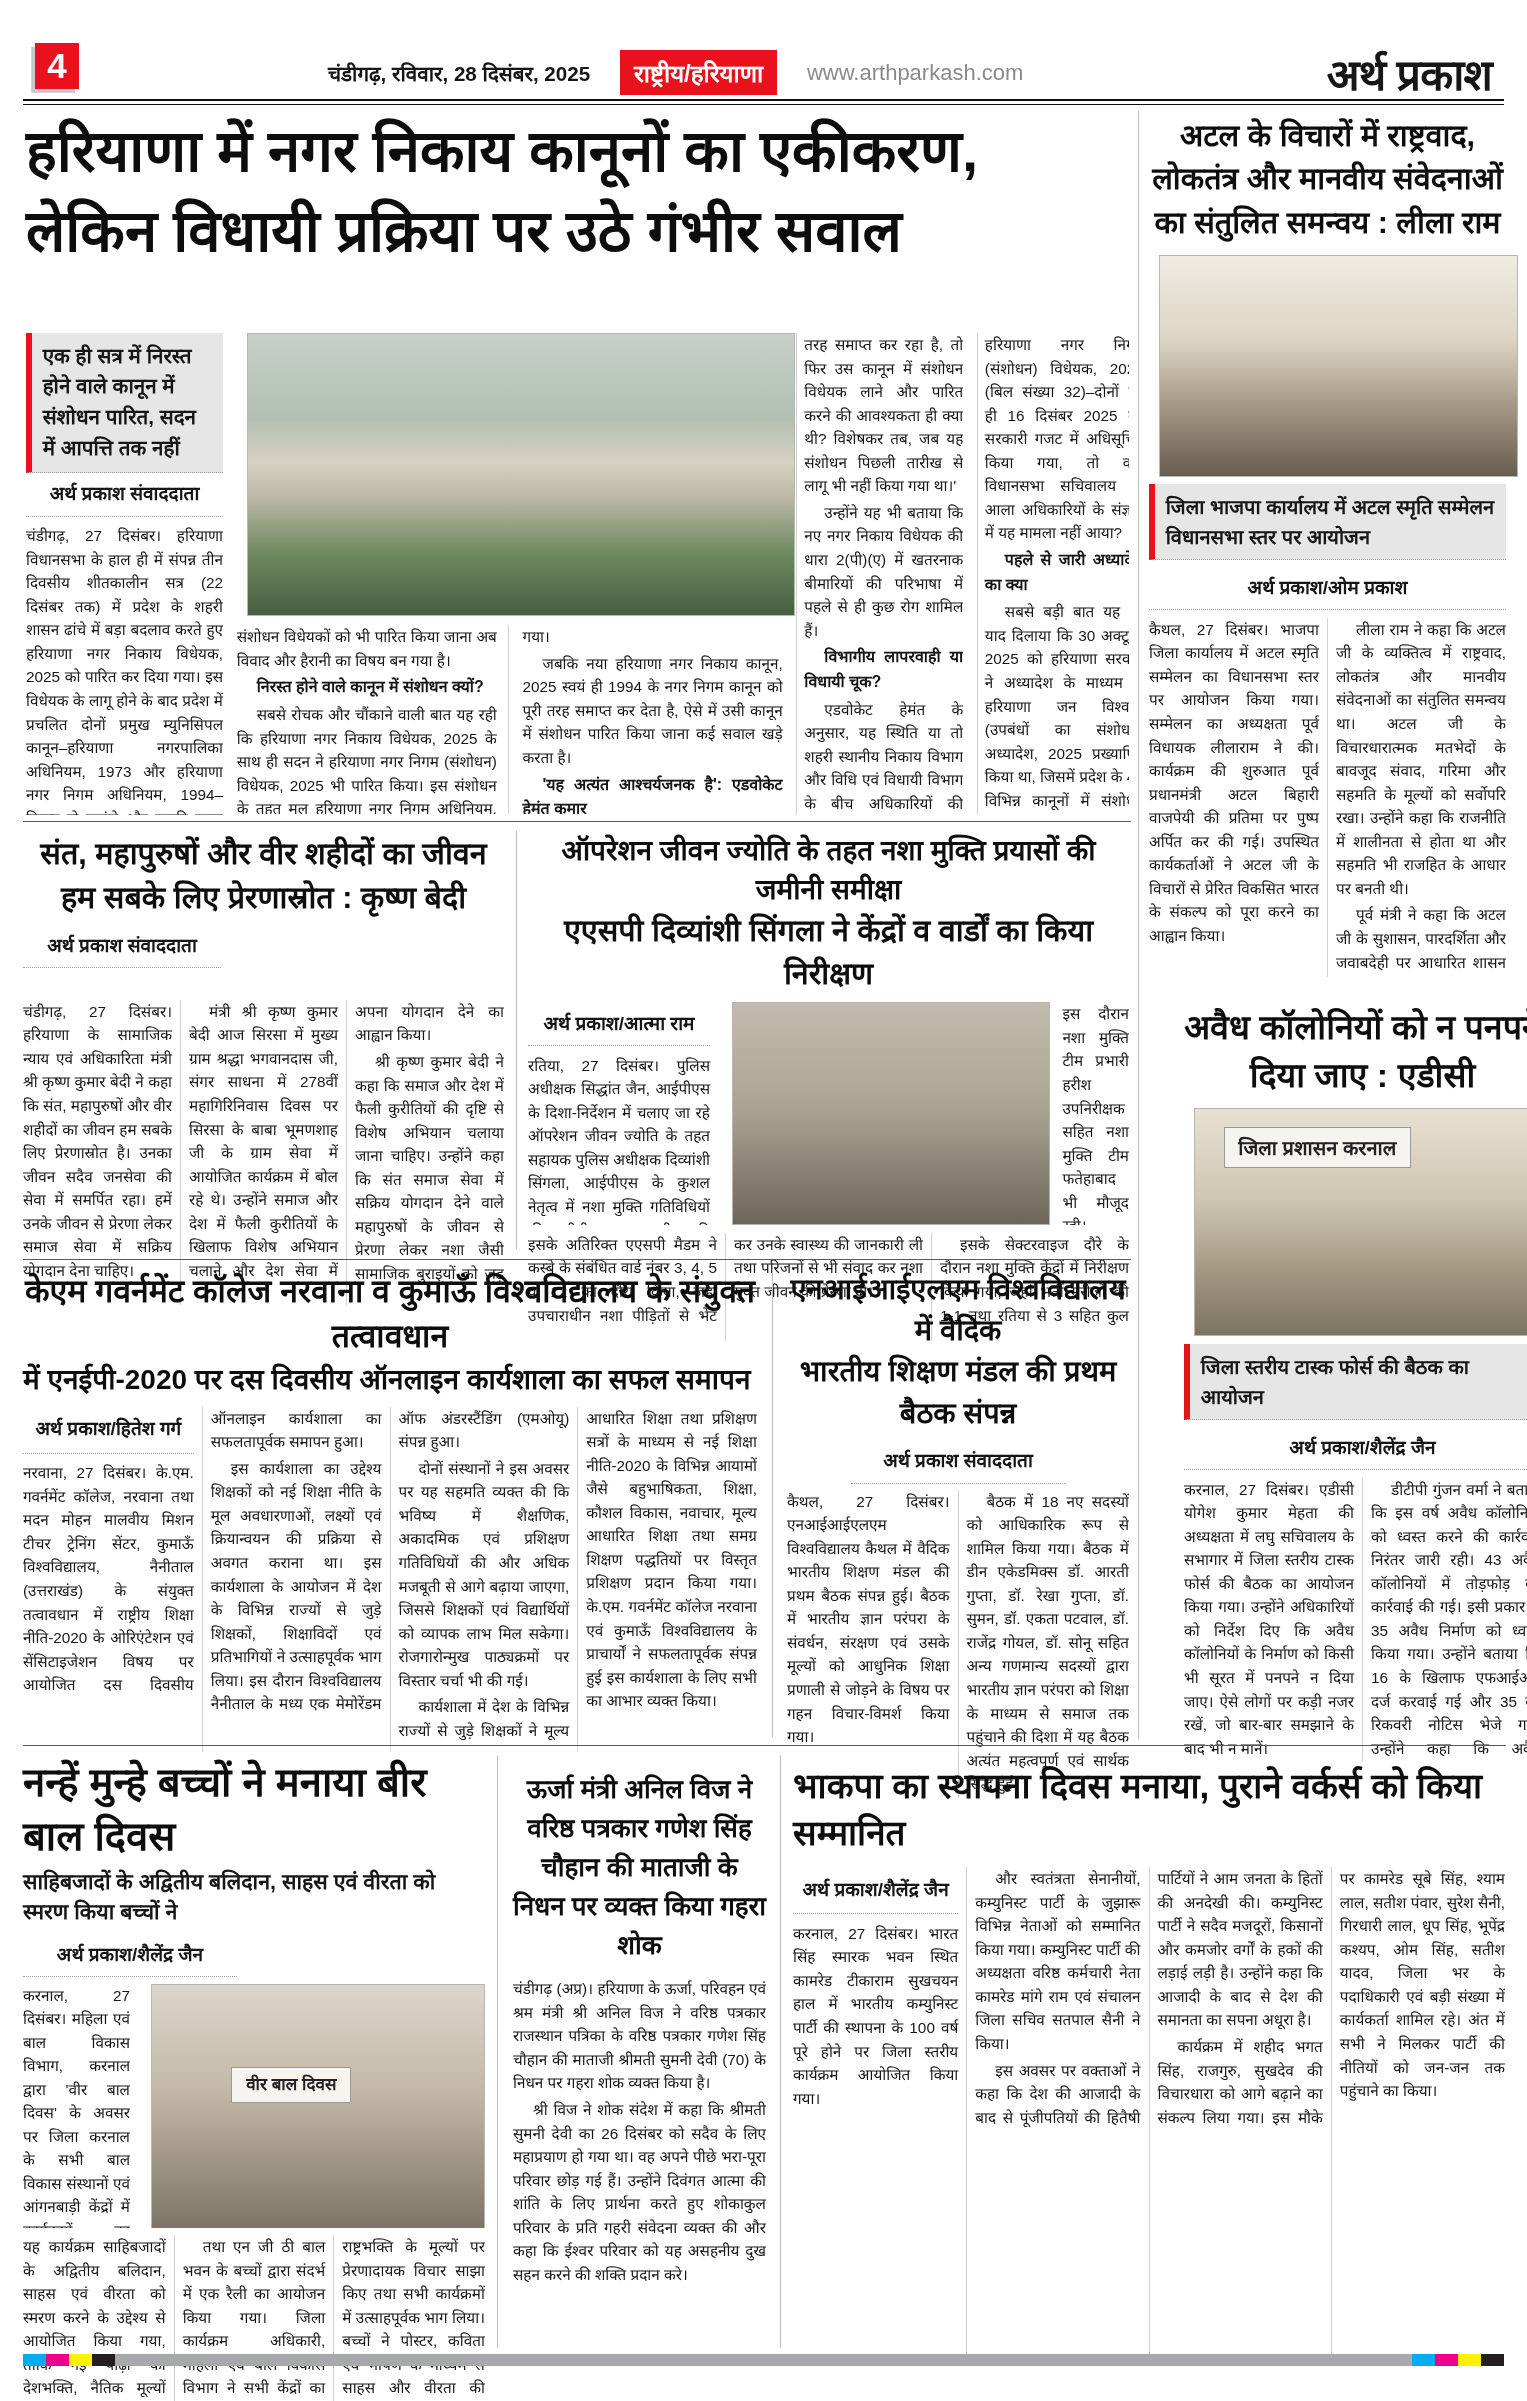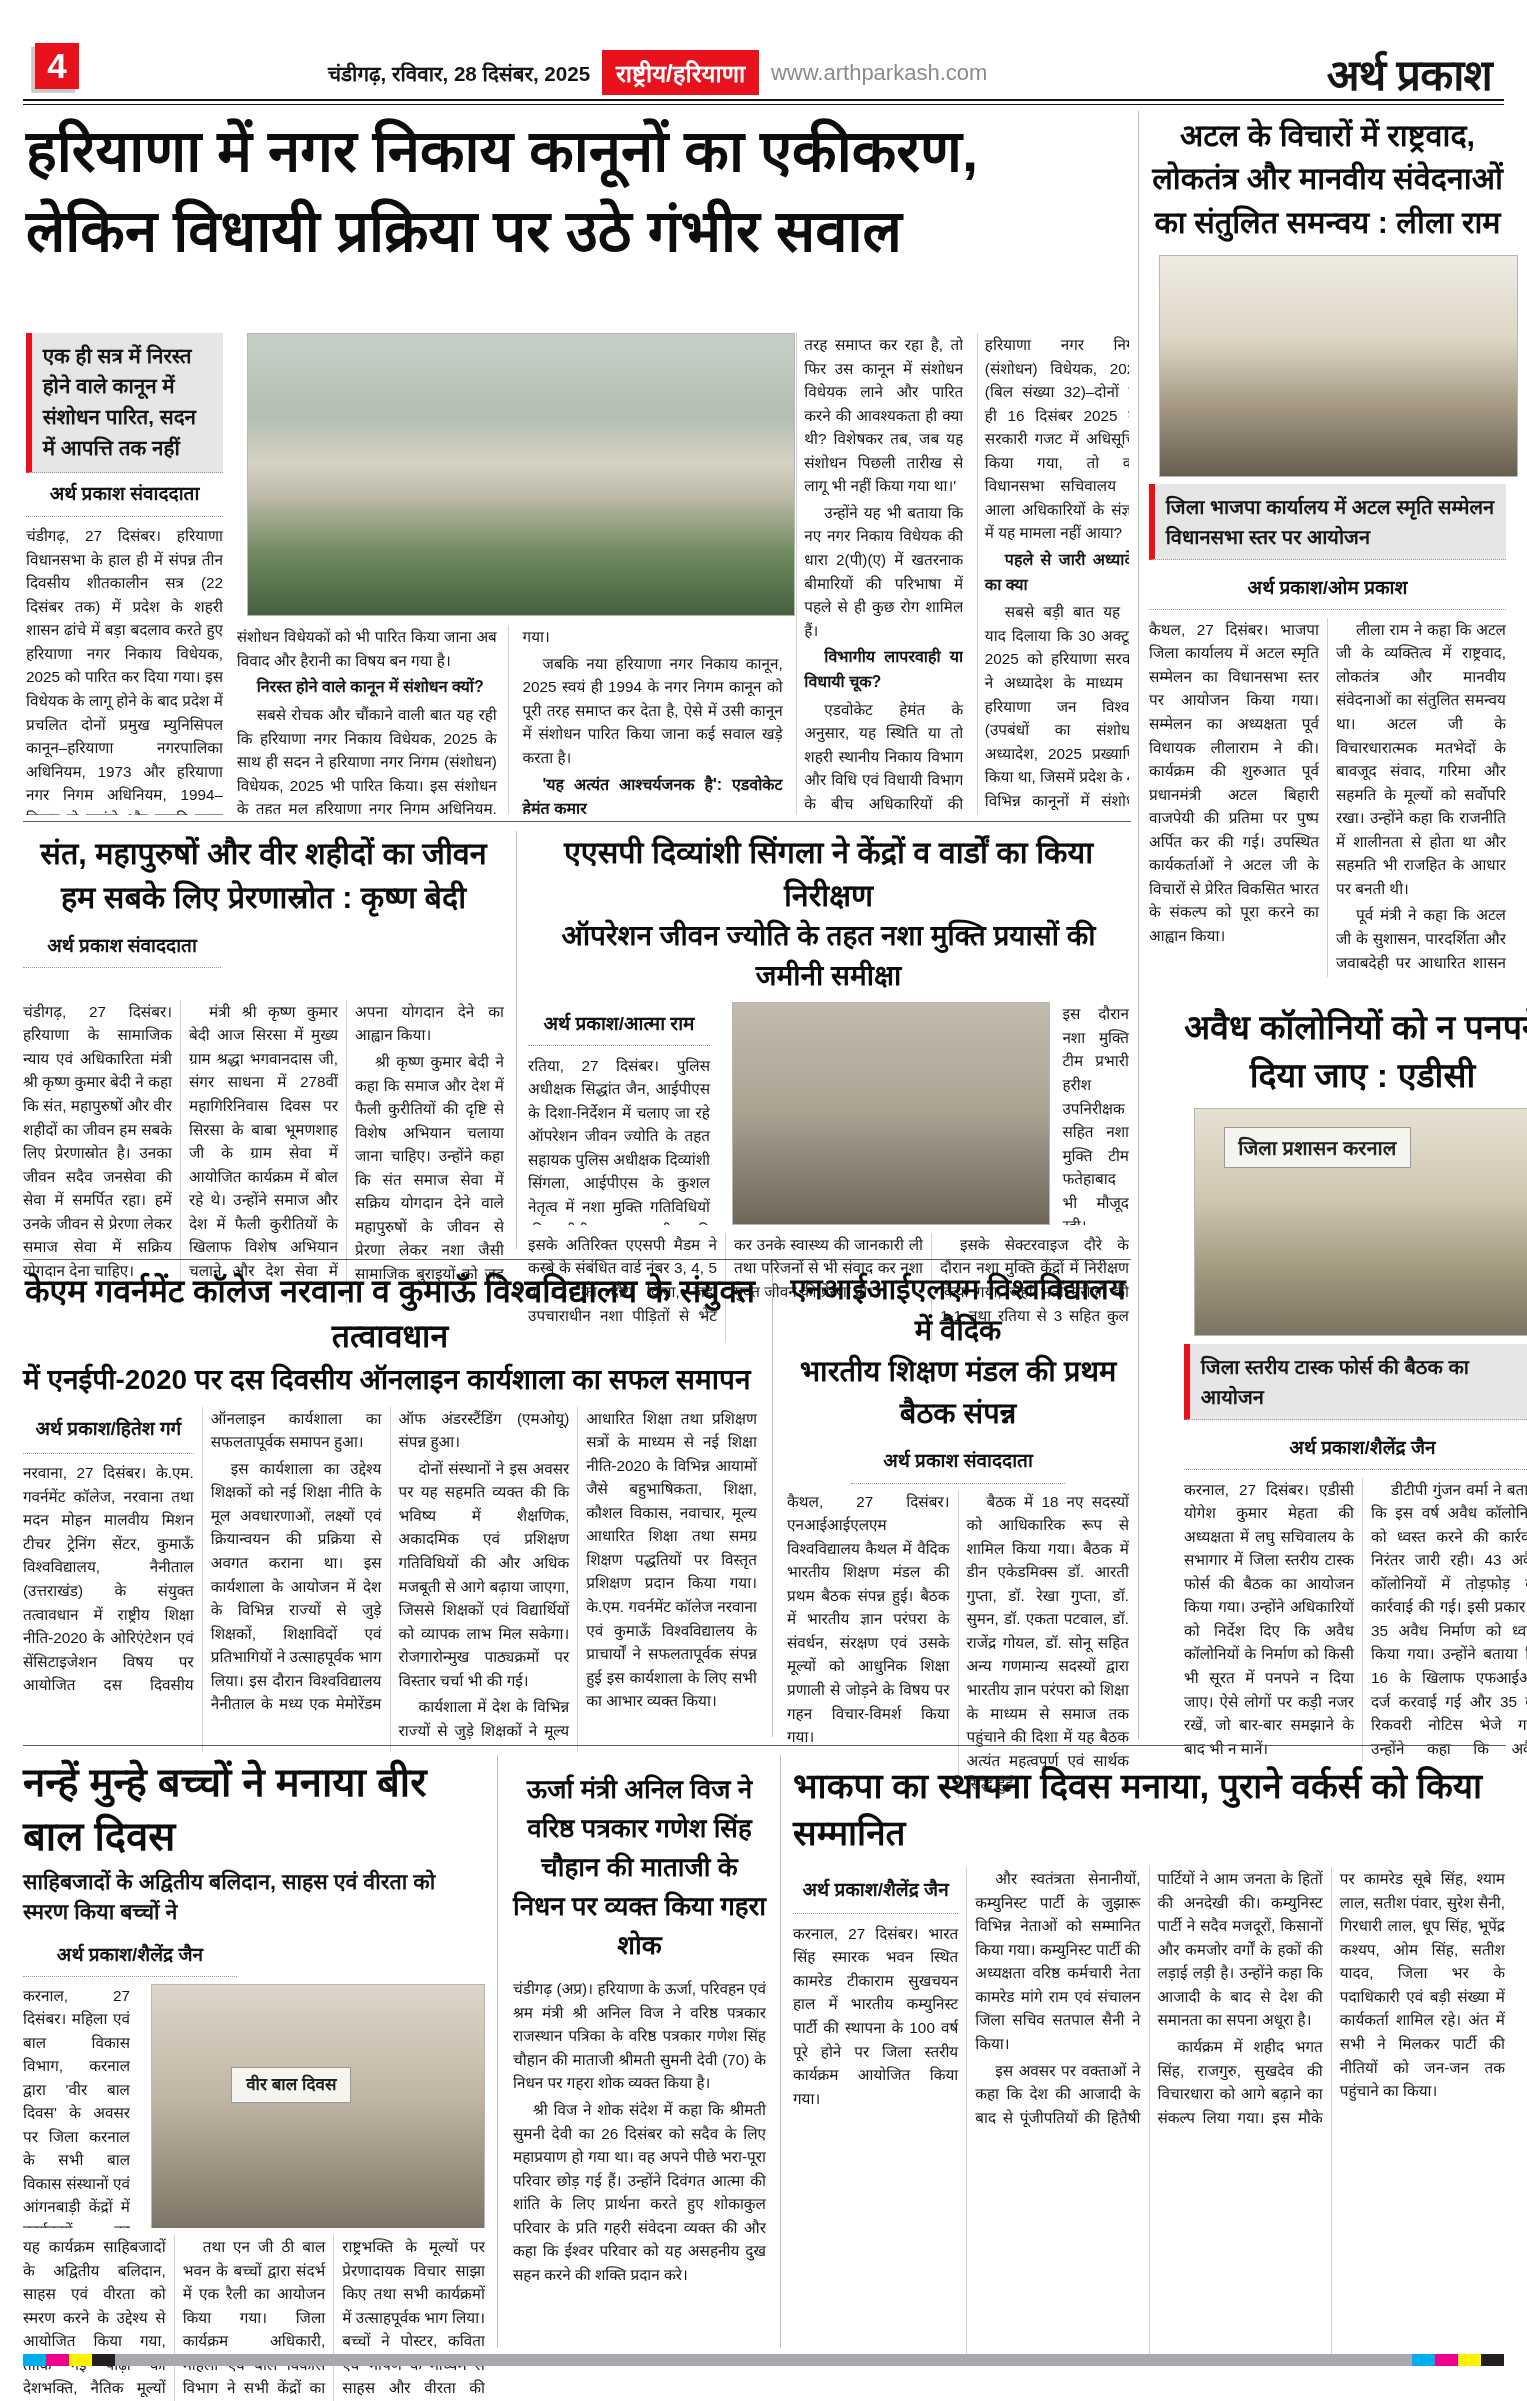--- a/index.html
+++ b/index.html
@@ -2,21 +2,21 @@
 <html style="font-size:12.2px"><head>
 <meta charset="utf-8">
 <style>
   html,body{margin:0;padding:0;background:#d8d8d8;}
   .page{position:relative;width:1527px;height:2401px;background:#ffffff;margin:0 auto;
         font-family:"Liberation Sans","DejaVu Sans",sans-serif;color:#161616;overflow:hidden;}
   
   .pg-num{position:absolute;left:35px;top:43px;width:44px;height:46px;background:#e8111c;color:#fff;
           font-size:35px;font-weight:700;display:flex;align-items:center;justify-content:center;
           box-shadow:-3.8px 3.8px 0 #c9c9c9;}
-  .hdr-center{position:absolute;left:328px;top:50px;width:839px;display:flex;align-items:center;gap:12px;}
+  .hdr-center{position:absolute;left:328px;top:50px;width:839px;display:flex;align-items:center;gap:30px;}
   .hdr-date{font-weight:700;font-size:20.6px;white-space:nowrap;}
   .hdr-section{background:#e8111c;color:#fff;font-weight:700;font-size:24px;padding:6.1px 13.7px;white-space:nowrap;}
   .hdr-site{color:#8a8a8a;font-size:22px;}
   .masthead{position:absolute;right:35px;top:44px;font-size:43px;font-weight:800;letter-spacing:-0.8px;}
   .hdr-rule{position:absolute;left:23px;right:23px;top:99px;height:3.1px;border-top:2.3px solid #121212;border-bottom:0.8px solid #121212;}
   
   .hl{font-weight:800;color:#0d0d0d;line-height:1.38;}
   .gbox{background:#e6e6e6;border-left:6.9px solid #e8111c;padding:7.6px 10.7px;font-weight:700;
         font-size:20.6px;line-height:1.5;border-bottom:1.5px dotted #9a9a9a;}
   .byline{font-weight:700;text-align:center;font-size:19px;padding:7.6px 0 9.2px;border-bottom:1.5px dotted #9a9a9a;margin-bottom:7.6px;}
@@ -124,22 +124,22 @@
     <div class="hl" style="font-size:30.5px;text-align:center;line-height:1.45;">संत, महापुरुषों और वीर शहीदों का जीवन हम सबके लिए प्रेरणास्रोत : कृष्ण बेदी</div>
     <div class="byline" style="width:198px;margin:4.6px 0 6.1px;">अर्थ प्रकाश संवाददाता</div>
     <div class="bt cols3" style="height:305px;margin-top:32px;">
       <p class="noind">चंडीगढ़, 27 दिसंबर। हरियाणा के सामाजिक न्याय एवं अधिकारिता मंत्री श्री कृष्ण कुमार बेदी ने कहा कि संत, महापुरुषों और वीर शहीदों का जीवन हम सबके लिए प्रेरणास्रोत है। उनका जीवन सदैव जनसेवा की सेवा में समर्पित रहा। हमें उनके जीवन से प्रेरणा लेकर समाज सेवा में सक्रिय योगदान देना चाहिए।</p>
       <p>मंत्री श्री कृष्ण कुमार बेदी आज सिरसा में मुख्य ग्राम श्रद्धा भगवानदास जी, संगर साधना में 278वीं महागिरिनिवास दिवस पर सिरसा के बाबा भूमणशाह जी के ग्राम सेवा में आयोजित कार्यक्रम में बोल रहे थे। उन्होंने समाज और देश में फैली कुरीतियों के खिलाफ विशेष अभियान चलाने और देश सेवा में अपना योगदान देने का आह्वान किया।</p>
       <p>श्री कृष्ण कुमार बेदी ने कहा कि समाज और देश में फैली कुरीतियों की दृष्टि से विशेष अभियान चलाया जाना चाहिए। उन्होंने कहा कि संत समाज सेवा में सक्रिय योगदान देने वाले महापुरुषों के जीवन से प्रेरणा लेकर नशा जैसी सामाजिक बुराइयों को जड़ से मिटाने के लिए सबको मिलकर कार्य करना चाहिए।</p>
     </div>
   </div>
 
   <div style="position:absolute;left:528px;top:831px;width:601px;">
+    <div class="hl" style="font-size:28px;text-align:center;line-height:1.4;">ऑपरेशन जीवन ज्योति के तहत नशा मुक्ति प्रयासों की जमीनी समीक्षा</div>
     <div class="hl" style="font-size:30.5px;text-align:center;line-height:1.4;">एएसपी दिव्यांशी सिंगला ने केंद्रों व वार्डों का किया निरीक्षण</div>
-    <div class="hl" style="font-size:28px;text-align:center;line-height:1.4;">ऑपरेशन जीवन ज्योति के तहत नशा मुक्ति प्रयासों की जमीनी समीक्षा</div>
     <div style="display:flex;gap:12.2px;margin-top:7.6px;height:223px;overflow:hidden;">
       <div style="width:182px;flex:none;">
         <div class="byline">अर्थ प्रकाश/आत्मा राम</div>
         <div class="bt">
             <p class="noind">रतिया, 27 दिसंबर। पुलिस अधीक्षक सिद्धांत जैन, आईपीएस के दिशा-निर्देशन में चलाए जा रहे ऑपरेशन जीवन ज्योति के तहत सहायक पुलिस अधीक्षक दिव्यांशी सिंगला, आईपीएस के कुशल नेतृत्व में नशा मुक्ति गतिविधियों की जमीनी स्तर पर समीक्षा की गई।</p>
           </div>
       </div>
       <div class="ph ph-street" style="width:316px;height:221px;flex:none;"></div>
       <div class="bt" style="flex:1;overflow:hidden;">
         <p class="noind">इस दौरान नशा मुक्ति टीम प्रभारी हरीश उपनिरीक्षक सहित नशा मुक्ति टीम फतेहाबाद भी मौजूद रही। व्यवस्था के विस्तार से जांच की गई और उपचाराधीन मरीजों के उपचार की गुणवत्ता व चिकित्सीय सुविधाओं तथा देखभाल व्यवस्था की समीक्षा की गई।</p>

